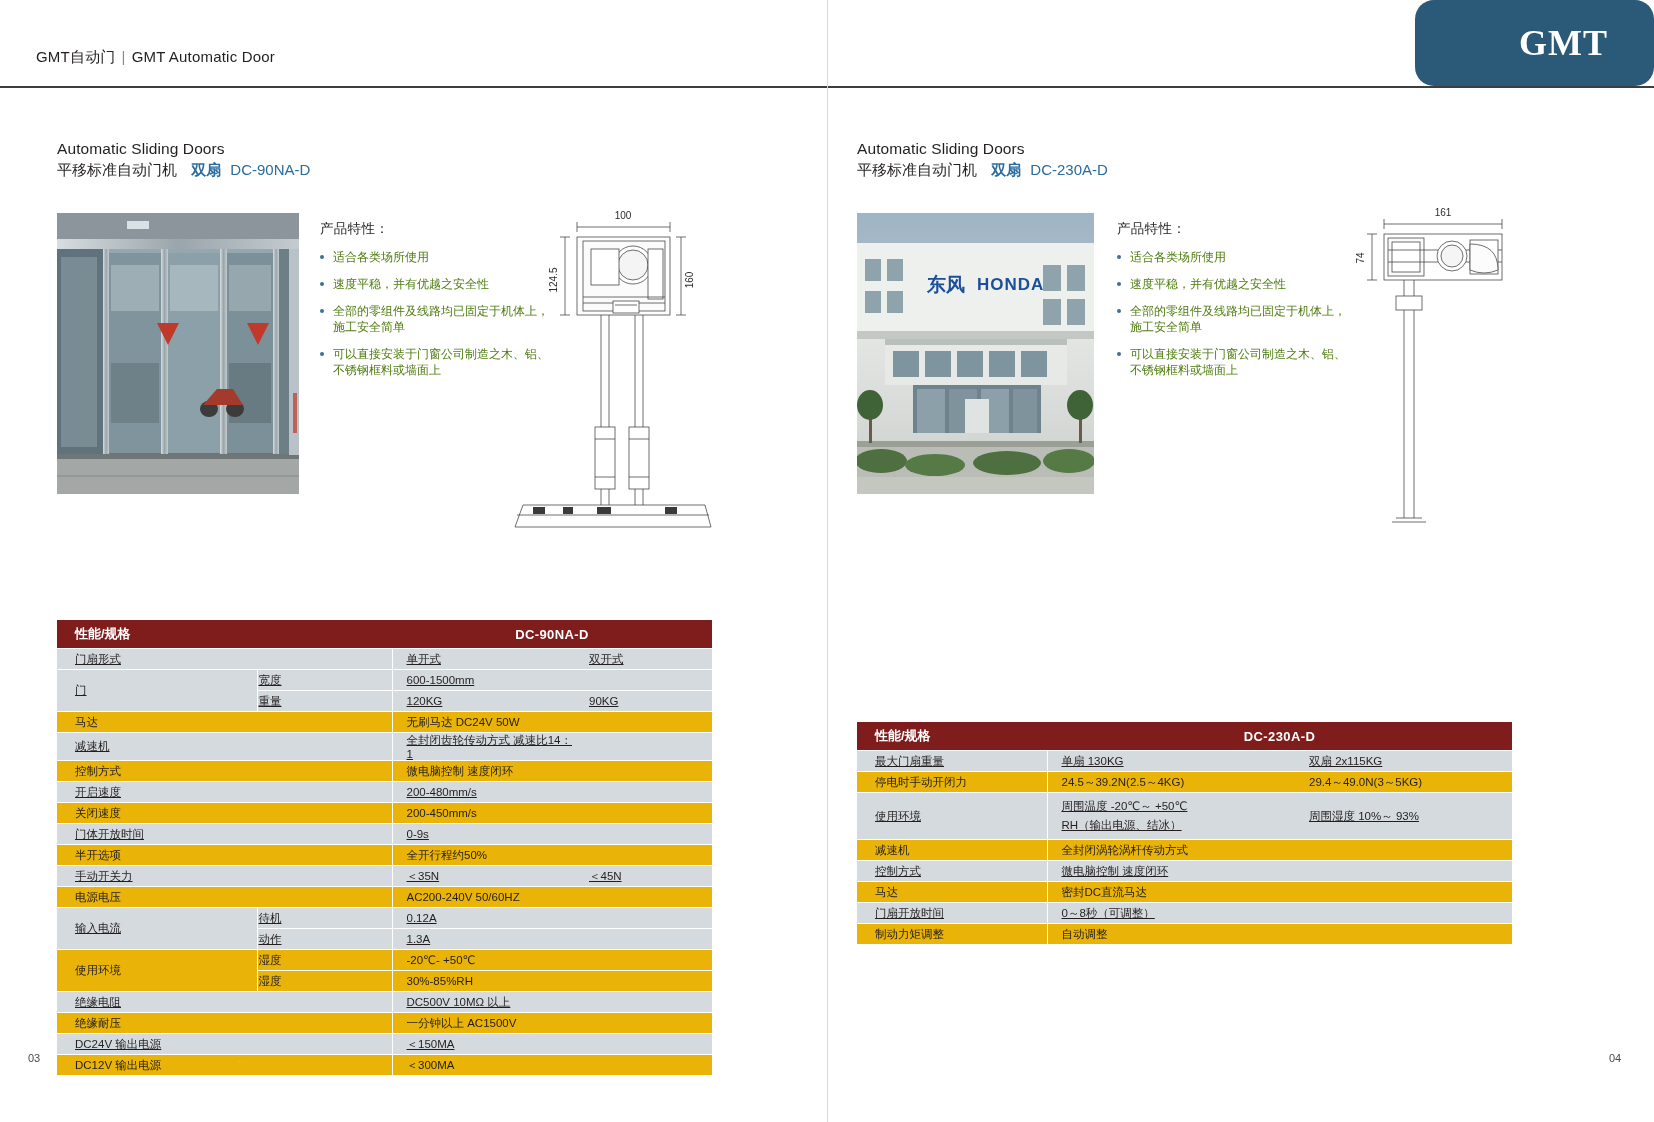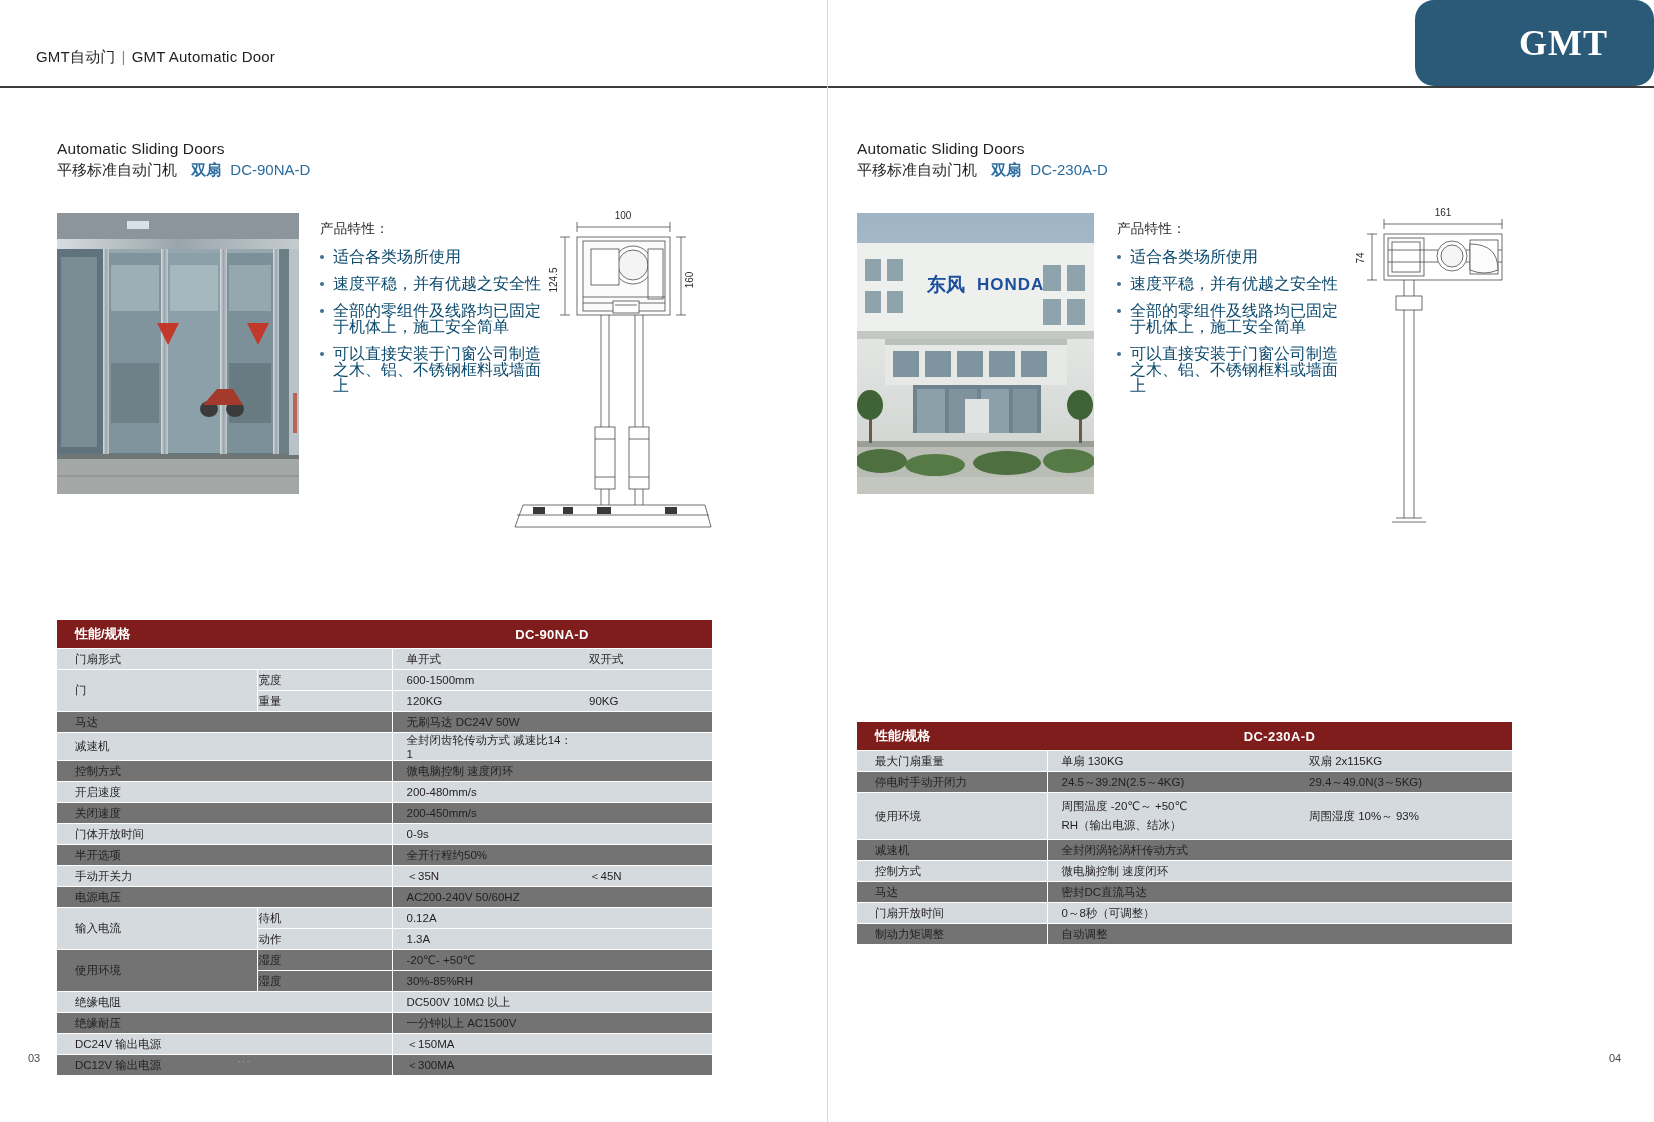--- a/index.html
+++ b/index.html
@@ -36,35 +36,35 @@
   .sec-title .cn .model{color:#2a6c9e;}
 
   
   .photo{position:absolute;overflow:hidden;background:#6d7a80;}
   .photo svg{display:block;}
 
   
   .features{position:absolute;width:230px;}
   .features .ft-head{font-size:13.5px;color:#231f20;margin-bottom:11px;letter-spacing:.3px;}
   .features ul{list-style:none;margin:0;padding:0;}
-  .features li{position:relative;padding-left:13px;font-size:16px;line-height:16px;color:#0c4a6e;margin-bottom:11px;}
+  .features li{position:relative;padding-left:13px;font-size:12px;line-height:16px;color:#4d7c0f;margin-bottom:11px;}
   .features li .dot{position:absolute;left:0;top:6px;width:4px;height:4px;border-radius:50%;background:#3f6f92;}
 
   
   .drawing{position:absolute;}
   .drawing svg{display:block;}
 
   
   table.spec{position:absolute;border-collapse:collapse;table-layout:fixed;font-size:11.5px;}
   table.spec td,table.spec th{padding:0;margin:0;vertical-align:middle;}
   table.spec .hdr td{background:#7f1d1d;color:#ffffff;font-weight:bold;font-size:13px;height:28px;}
   table.spec .hdr .h-left{padding-left:18px;text-align:left;}
   table.spec .hdr .h-model{text-align:center;letter-spacing:.4px;}
-  table.spec tr.dark td{background:#737373;}
-  table.spec tr.light td{background:#d5dade;}
+  table.spec tr.dark td{background:#eab308;}
+  table.spec tr.light td{background:#d5dade;text-decoration:underline;}
   table.spec td.lbl{padding-left:18px;color:#231f20;}
   table.spec td.sub{padding-left:1px;color:#231f20;border-left:1px solid #ffffff;}
   table.spec td.val{padding-left:14px;color:#231f20;border-left:1px solid #ffffff;}
   table.spec td.val2{padding-left:12px;color:#231f20;}
   table.spec td.nb{border-left:none;}
   table.spec tr td{border-bottom:1px solid #ffffff;height:20px;}
   table.spec tr:last-child td{border-bottom:none;}
 
   .pagenum{position:absolute;font-size:11px;color:#4a4a4a;}
   .footmark{position:absolute;font-size:8px;color:#c9c9c9;}

